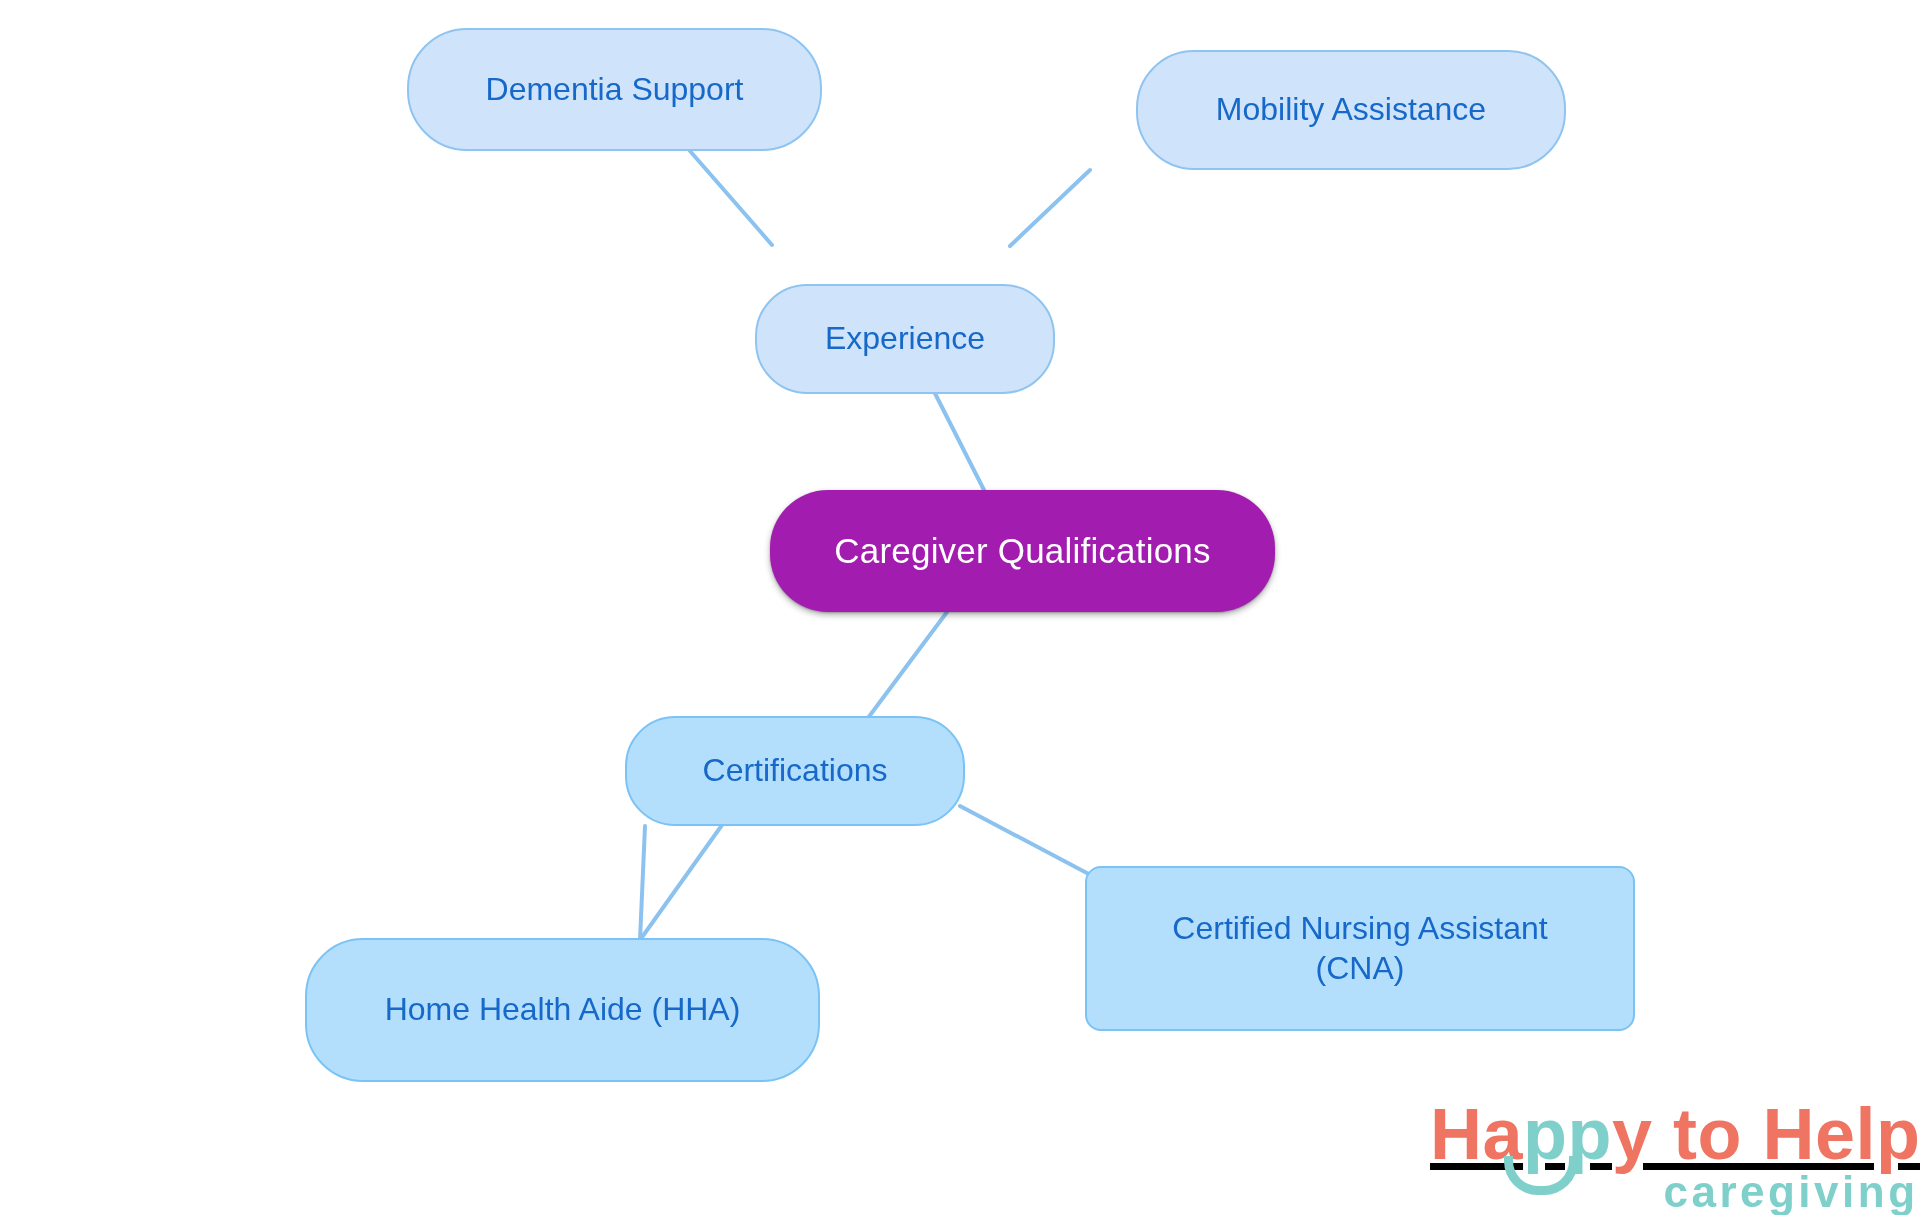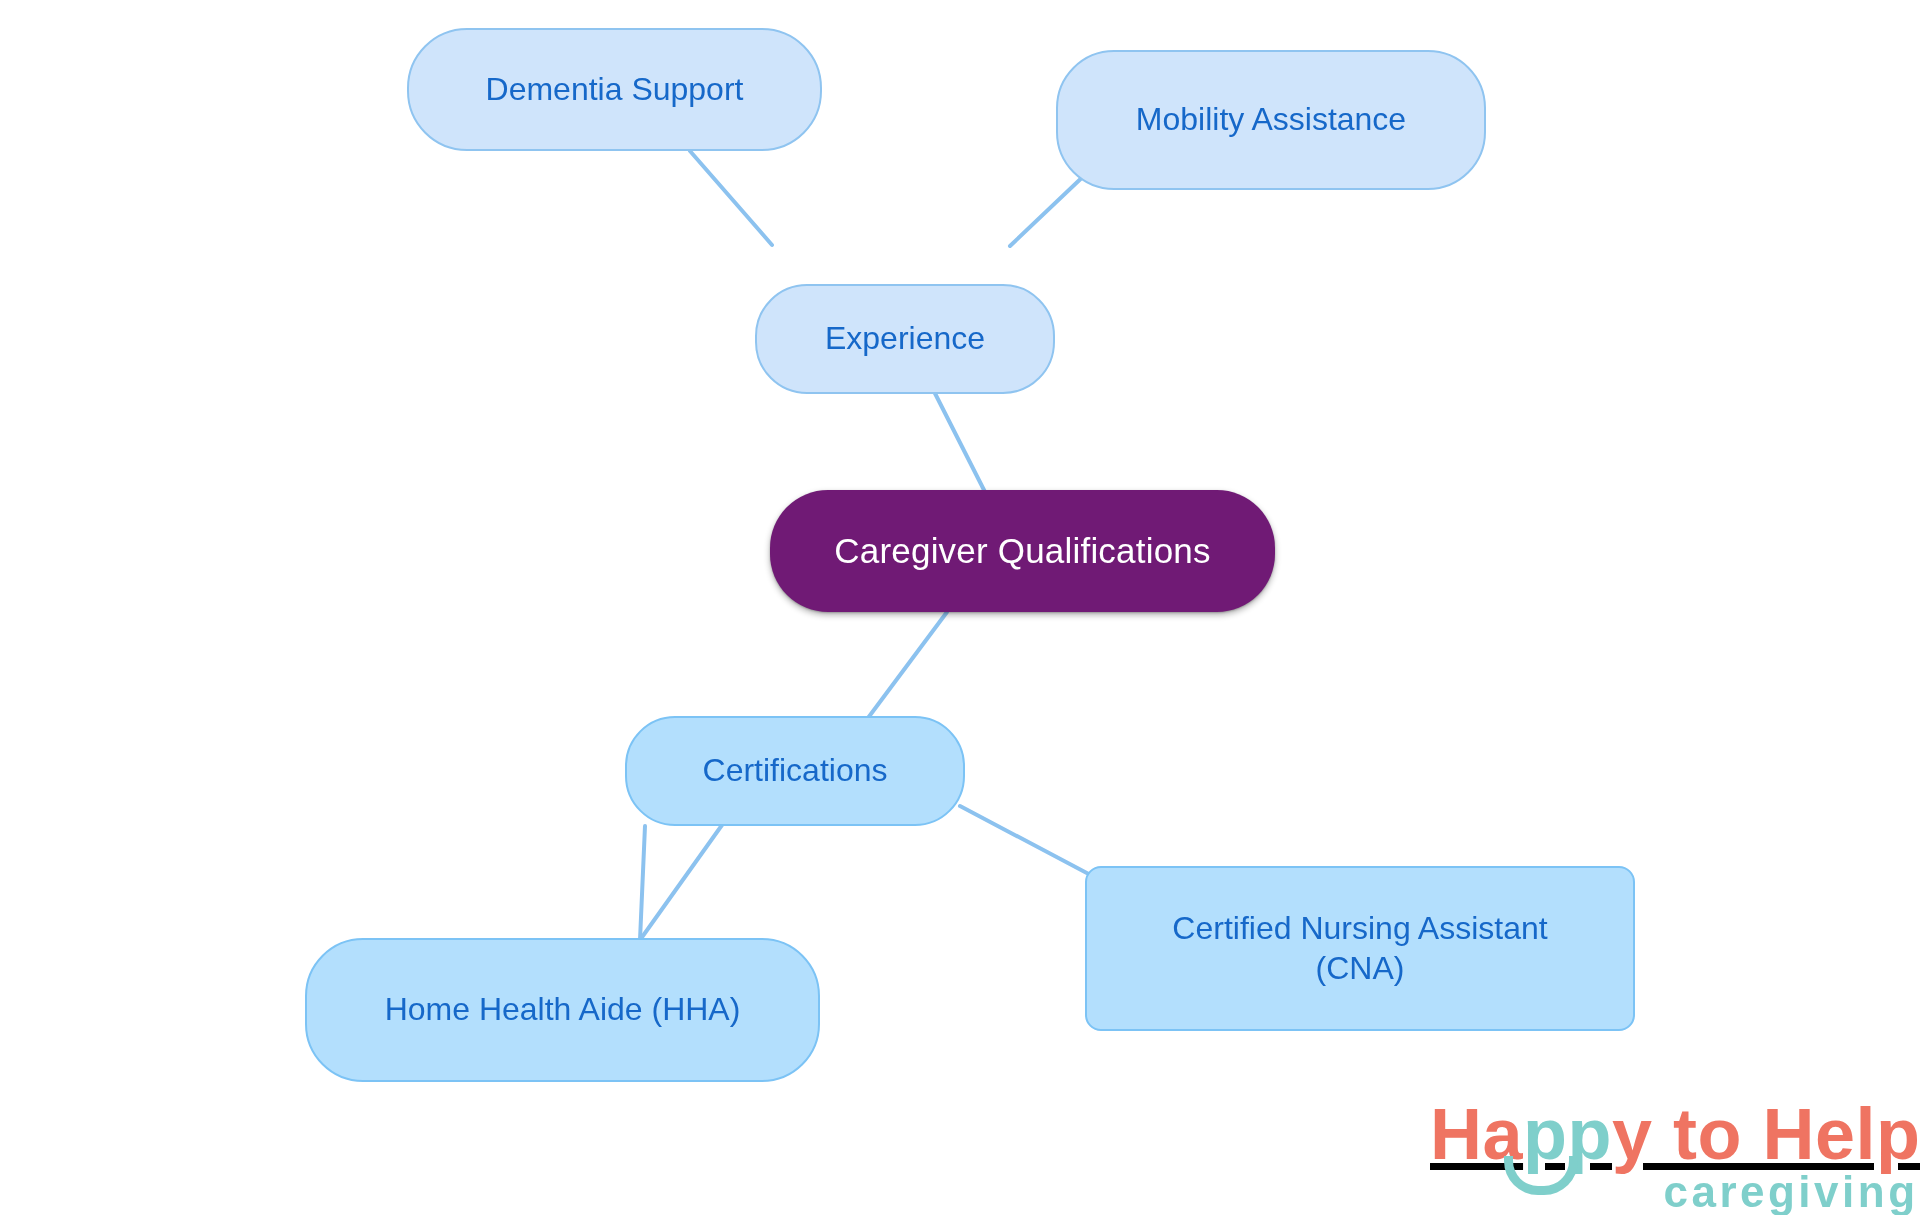--- a/index.html
+++ b/index.html
@@ -27,21 +27,21 @@
     position: absolute;
     display: flex;
     align-items: center;
     justify-content: center;
     box-sizing: border-box;
     text-align: center;
     line-height: 1.22;
     z-index: 5;
   }
   .node-root {
-    background: #701a75;
+    background: #a21caf;
     color: #ffffff;
     border-radius: 58px;
     font-size: 35px;
     letter-spacing: 0.2px;
     box-shadow: 0 3px 6px rgba(0,0,0,0.30), 0 1px 2px rgba(0,0,0,0.22);
   }
   .node-branch-light {
     background: #cfe4fb;
     border: 2px solid #8fc4f0;
     color: #1668c9;
@@ -121,21 +121,21 @@
   </div>
 
   <div class="node node-branch-light" style="left:755px; top:240px; width:300px; height:110px; border-radius:52px;margin-top:44px;">
     <span class="node-label">Experience</span>
   </div>
 
   <div class="node node-branch-light" style="left:407px; top:28px; width:415px; height:123px; border-radius:60px;">
     <span class="node-label">Dementia Support</span>
   </div>
 
-  <div class="node node-branch-light" style="left:1056px; top:50px; width:430px; height:140px; border-radius:58px;">
+  <div class="node node-branch-light" style="left:1136px; top:50px; width:430px; height:120px; border-radius:58px;">
     <span class="node-label">Mobility Assistance</span>
   </div>
 
   <div class="node node-branch-strong" style="left:625px; top:716px; width:340px; height:110px; border-radius:50px;">
     <span class="node-label">Certifications</span>
   </div>
 
   <div class="node node-branch-strong" style="left:305px; top:938px; width:515px; height:144px; border-radius:58px;">
     <span class="node-label">Home Health Aide (HHA)</span>
   </div>

